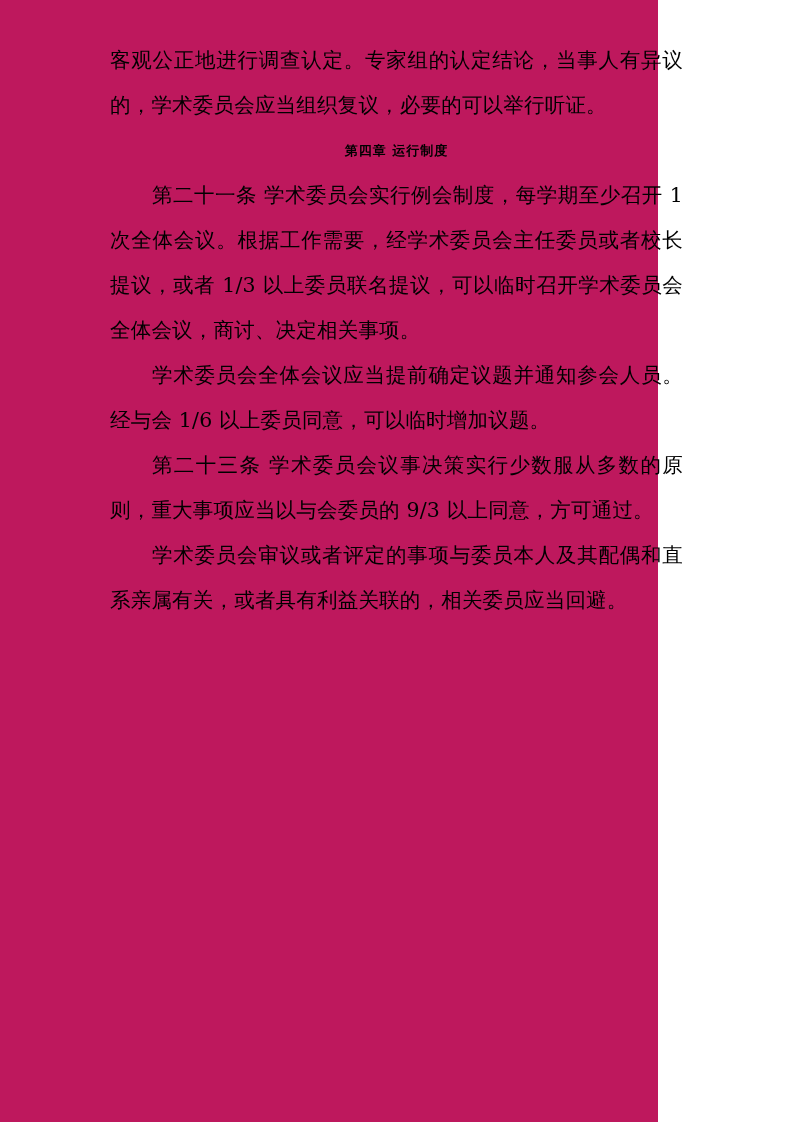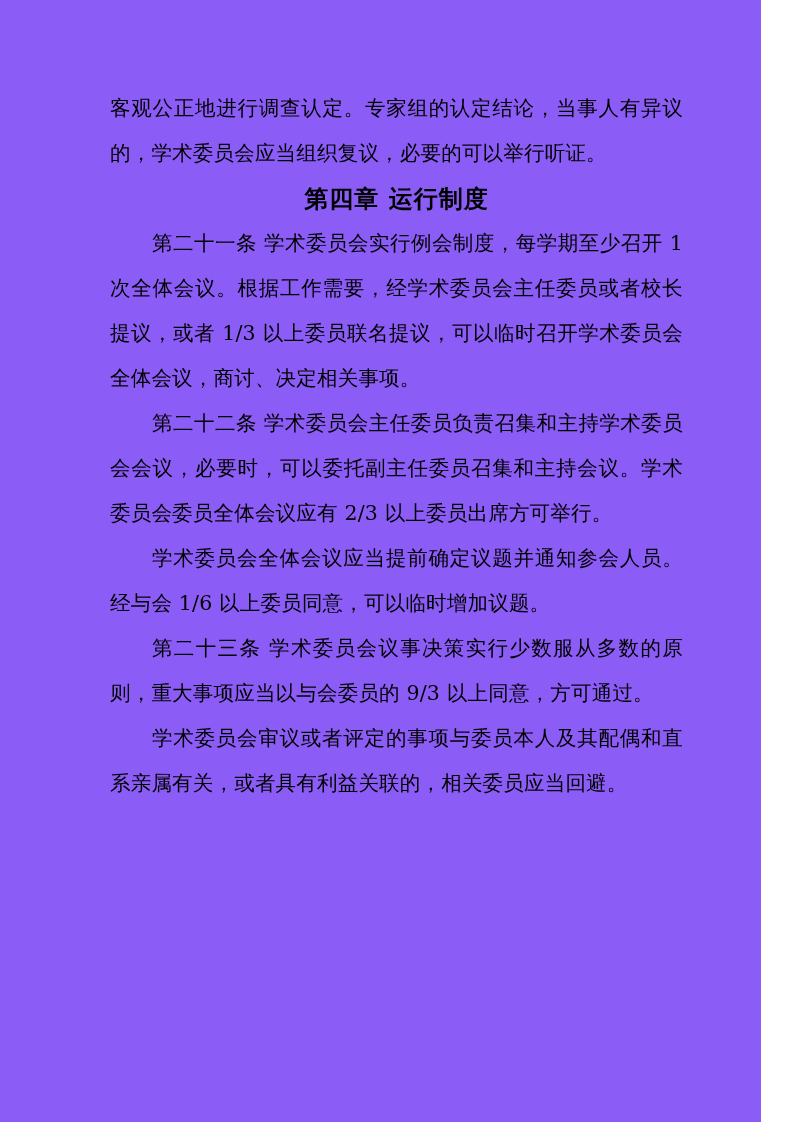--- a/index.html
+++ b/index.html
@@ -9,44 +9,44 @@
   }
   body {
     width: 793px;
     height: 1122px;
     font-family: "DejaVu Serif", "Liberation Serif", serif;
     color: #000000;
     overflow: hidden;
   }
   .page {
     position: relative;
-    width: 761px;
+    width: 658px;
     height: 1122px;
-    background: #8b5cf6;
+    background: #be185d;
     box-sizing: border-box;
-    padding: 86px 110px 0 110px;
+    padding: 38px 110px 0 110px;
   }
   .doc-body {
     width: 573px;
   }
   p {
     margin: 0;
     font-size: 20.5px;
     line-height: 45px;
     letter-spacing: 0.2px;
     text-align: justify;
     text-justify: inter-ideograph;
     word-break: break-all;
   }
   .indent {
     text-indent: 42px;
   }
   .heading {
     margin: 0;
-    font-size: 24px;
+    font-size: 13px;
     line-height: 45px;
     font-weight: bold;
     text-align: center;
     letter-spacing: 1px;
   }
   .art-num {
     font-weight: normal;
   }
 </style>
 </head>
@@ -55,21 +55,20 @@
 <div class="page">
   <div class="doc-body">
 
     <p class="para">客观公正地进行调查认定。专家组的认定结论，当事人有异议的，学术委员会应当组织复议，必要的可以举行听证。</p>
 
 
     <h2 class="heading">第四章  运行制度</h2>
 
     <p class="para indent"><span class="art-num">第二十一条</span> <span>学术委员会实行例会制度，每学期至少召开 1 次全体会议。根据工作需要，经学术委员会主任委员或者校长提议，或者 1/3 以上委员联名提议，可以临时召开学术委员会全体会议，商讨、决定相关事项。</span></p>
 
-    <p class="para indent"><span class="art-num">第二十二条</span> <span>学术委员会主任委员负责召集和主持学术委员会会议，必要时，可以委托副主任委员召集和主持会议。学术委员会委员全体会议应有 2/3 以上委员出席方可举行。</span></p>
 
     <p class="para indent">学术委员会全体会议应当提前确定议题并通知参会人员。经与会 1/6 以上委员同意，可以临时增加议题。</p>
 
     <p class="para indent"><span class="art-num">第二十三条</span> <span>学术委员会议事决策实行少数服从多数的原则，重大事项应当以与会委员的 9/3 以上同意，方可通过。</span></p>
 
 
     <p class="para indent">学术委员会审议或者评定的事项与委员本人及其配偶和直系亲属有关，或者具有利益关联的，相关委员应当回避。</p>
 
   </div>
 </div>

